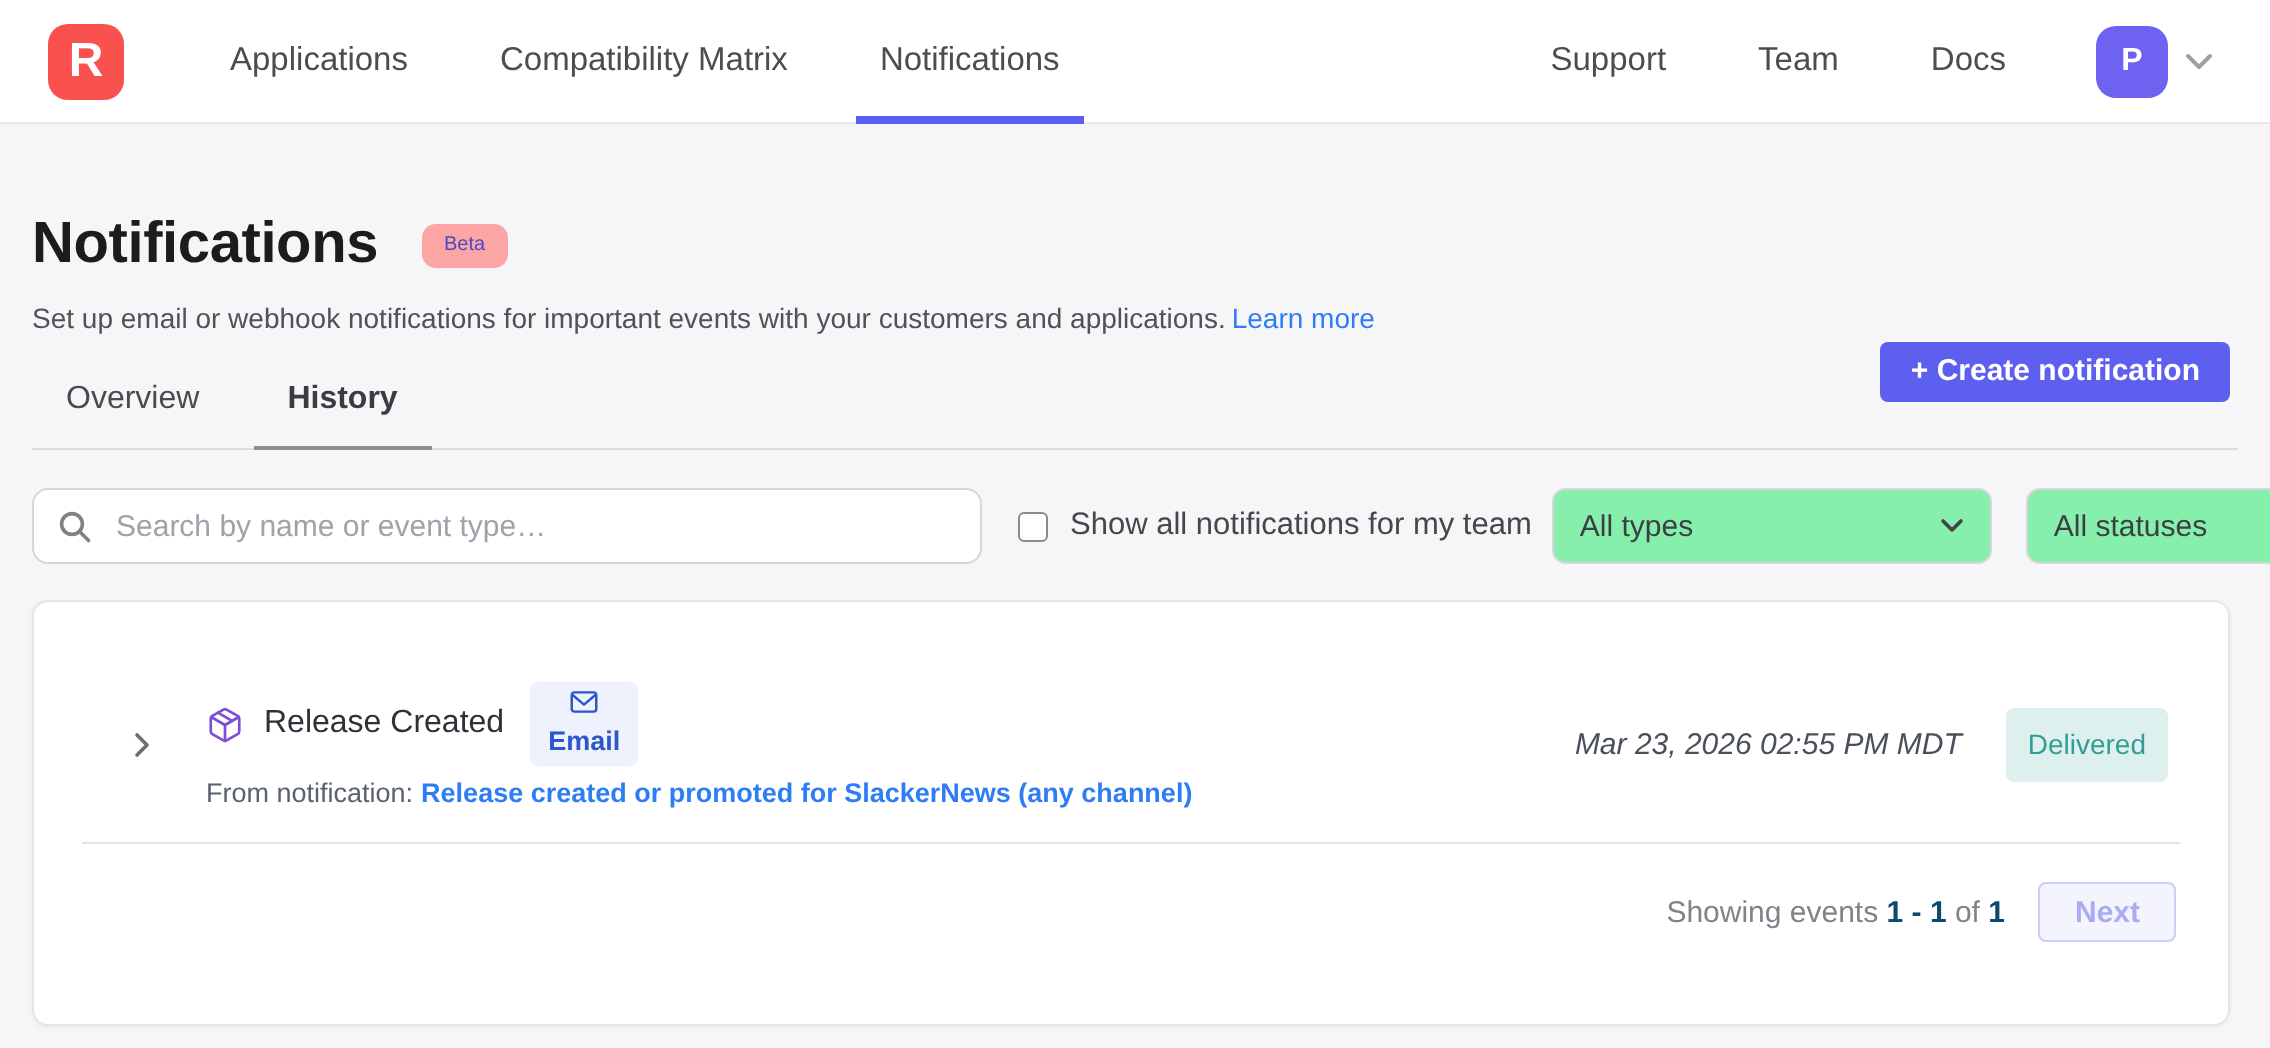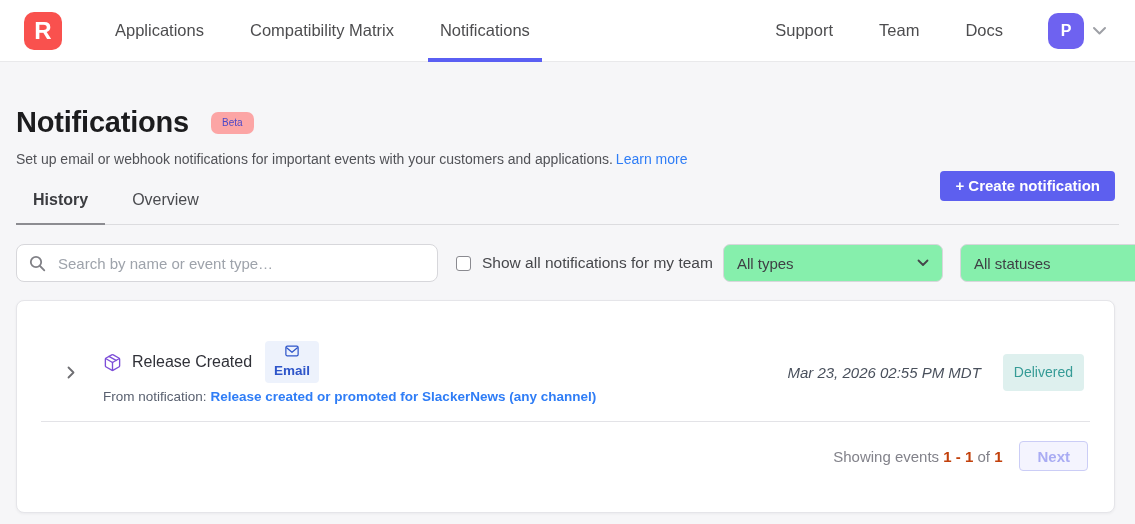--- a/index.html
+++ b/index.html
@@ -68,21 +68,21 @@
   .tab + .tab { margin-left:10px; }
   .tab.active { font-weight:700; color:#3B3C40; }
   .tab.active::after {
     content:""; position:absolute; left:0; right:0; bottom:-1px;
     height:2px; background:#8C8C91;
   }
 
   
   .filters { margin-top:19px; display:flex; align-items:center; }
   .search-box {
-    width:422px; height:38px; flex:none; background:#fff;
+    width:475px; height:38px; flex:none; background:#fff;
     border:1px solid #D7D7DB; border-radius:8px;
     display:flex; align-items:center; padding:0 12px;
   }
   .search-box svg { flex:none; margin-right:10px; }
   .search-box input {
     flex:1; border:none; outline:none; font-size:15px; color:#333;
     font-family:inherit; background:transparent; min-width:0;
   }
   .search-box input::placeholder { color:#9EA3AB; }
   .team-checkbox {
@@ -120,21 +120,21 @@
   .event-line2 { margin-top:6px; font-size:13.5px; color:#5A6170; }
   .from-link { color:#2F7DF6; text-decoration:none; margin-left:4px; font-weight:600; cursor:pointer; }
   .event-date { margin-left:auto; font-size:15px; color:#49505C; white-space:nowrap;font-style:italic; }
   .status-badge {
     margin-left:22px; flex:none; background:#DEF0EE; color:#359B96;
     font-size:14px; padding:10px 11px; border-radius:4px; line-height:1.2;
   }
   .divider { height:1px; background:#E3E3E7; margin:17px 24px 0; }
   .pagination { display:flex; align-items:center; justify-content:flex-end; padding:19px 26px 41px; }
   .pg-text { font-size:15px; color:#82828A; }
-  .pg-text b { color:#c2410c; font-weight:700; }
+  .pg-text b { color:#0c4a6e; font-weight:700; }
   .pg-btn {
     height:30px; border-radius:4px; border:1px solid #CBCDF6;
     font-size:15px; font-weight:700; color:#A9ACF3; font-family:inherit;
     padding:0 17px; background:#FCFCFF; cursor:default;
   }
   .pg-btn.prev { margin-left:22px; }
   .pg-btn.next { margin-left:17px; background:#F4F4FE; }
 </style>
 </head>
 <body>
@@ -166,22 +166,22 @@
 <main class="main">
   <div class="page-header">
     <h1 class="page-title">Notifications</h1>
     <span class="beta-badge">Beta</span>
   </div>
   <button class="create-btn">+ Create notification</button>
 
   <p class="subtitle"><span>Set up email or webhook notifications for important events with your customers and applications.</span><a class="learn-more">Learn more</a></p>
 
   <div class="tabs">
+    <div class="tab">Overview</div>
     <div class="tab active">History</div>
-    <div class="tab">Overview</div>
   </div>
 
   <div class="filters">
     <div class="search-box">
       <svg width="17" height="17" viewBox="0 0 17 17" fill="none">
         <circle cx="7" cy="7" r="5.2" stroke="#808086" stroke-width="1.8"></circle>
         <line x1="11" y1="11" x2="15.3" y2="15.3" stroke="#808086" stroke-width="1.8" stroke-linecap="round"></line>
       </svg>
       <input type="text" placeholder="Search by name or event type…" style="">
     </div>

